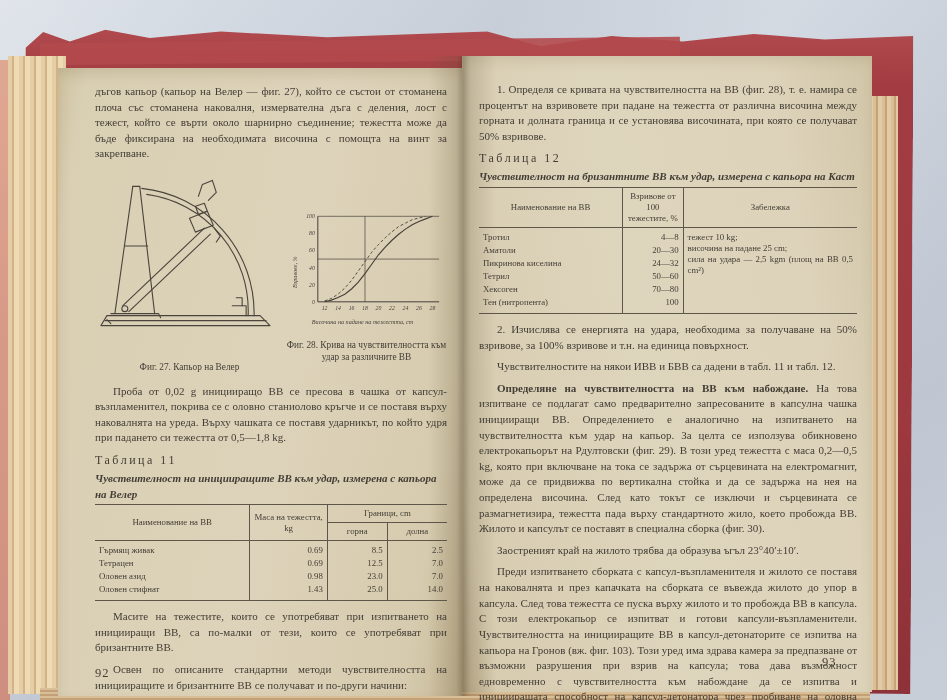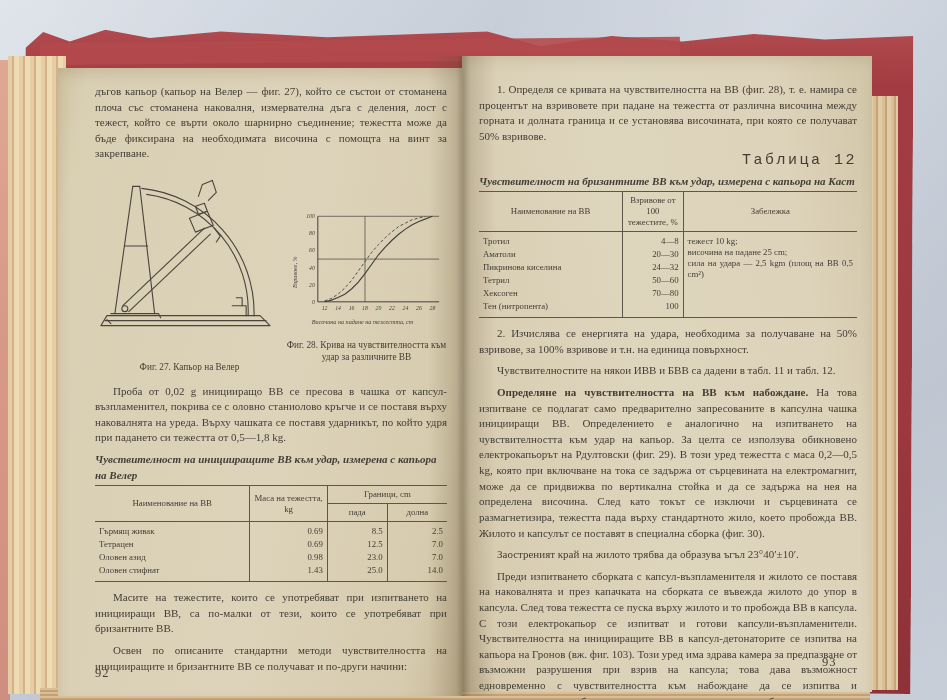--- a/index.html
+++ b/index.html
@@ -56,21 +56,21 @@
   svg .sketch{stroke:#4a443c;stroke-width:1.1;fill:none;stroke-linejoin:round;stroke-linecap:round;}
   svg .axis{stroke:#45403a;stroke-width:1;fill:none;}
   svg .grid{stroke:#45403a;stroke-width:.7;fill:none;}
   svg .curve{fill:none;stroke:#45403a;stroke-width:1.15;}
   svg .curve.dashed{stroke-dasharray:3 2.2;stroke-width:.9;}
   svg .tick{font-size:5.8px;fill:#45403a;font-style:italic;font-family:"Liberation Serif",serif;}
   svg .xtick{text-anchor:middle;}
   svg .ytick{text-anchor:end;}
   svg .axlabel{font-size:6.2px;font-style:italic;fill:#45403a;font-family:"Liberation Serif",serif;}
   
-  .tbl-label{text-align:right;font-size:15px;letter-spacing:2.5px;margin:6px 0 2px 0;text-indent:0;font-family:Liberation Mono, monospace;}
+  .tbl-label{font-size:12px;letter-spacing:2.5px;margin:6px 0 2px 0;text-indent:0;}
   .tbl-title{font-style:italic;font-size:11px;margin:0 0 2px 0;text-indent:0;text-align:left;font-weight:bold;}
   table.btable{width:100%;border-collapse:collapse;font-size:8.8px;line-height:1.25;
      border-top:1.2px solid #5f564a;border-bottom:1.2px solid #5f564a;margin-bottom:8px;}
   table.btable th{font-weight:normal;text-align:center;vertical-align:middle;padding:3px 4px;border-bottom:1px solid #5f564a;}
   table.btable td{padding:1px 4px;vertical-align:top;}
   table.btable .vline{border-left:1px solid #5f564a;}
   table.btable tbody tr:first-child td{padding-top:4px;}
   table.btable tbody tr:last-child td{padding-bottom:5px;}
   .num{text-align:right;}
   .note-cell div{white-space:normal;}
@@ -148,31 +148,32 @@
         </svg>
     </div>
 
     <div class="caprow">
       <div class="cap cap27">Фиг. 27. Капьор на Велер</div>
       <div class="cap cap28">Фиг. 28. Крива на чувствителността към удар за различните ВВ</div>
     </div>
 
     <p class="ind">Проба от 0,02 g иницииращо ВВ се пресова в чашка от капсул-възпламенител, покрива се с оловно станиолово кръгче и се поставя върху наковалнята на уреда. Върху чашката се поставя ударникът, по който удря при падането си тежестта от 0,5—1,8 kg.</p>
 
+    <div class="tbl-label">Таблица 11</div>
     <div class="tbl-title">Чувствителност на иницииращите ВВ към удар, измерена с капьора на Велер</div>
 
     <table class="btable">
       <thead>
         <tr>
           <th rowspan="2" style="width:44%">Наименование на ВВ</th>
           <th rowspan="2" class="vline" style="width:22%">Маса на тежестта, kg</th>
           <th colspan="2" class="vline">Граници, cm</th>
         </tr>
         <tr>
-          <th class="vline" style="width:17%">пада</th>
+          <th class="vline" style="width:17%">горна</th>
           <th class="vline" style="width:17%">долна</th>
         </tr>
       </thead>
       <tbody>
         <tr>
           <td>Гърмящ живак</td>
           <td class="vline num">0.69</td>
           <td class="vline num">8.5</td>
           <td class="vline num">2.5</td>
         </tr>

